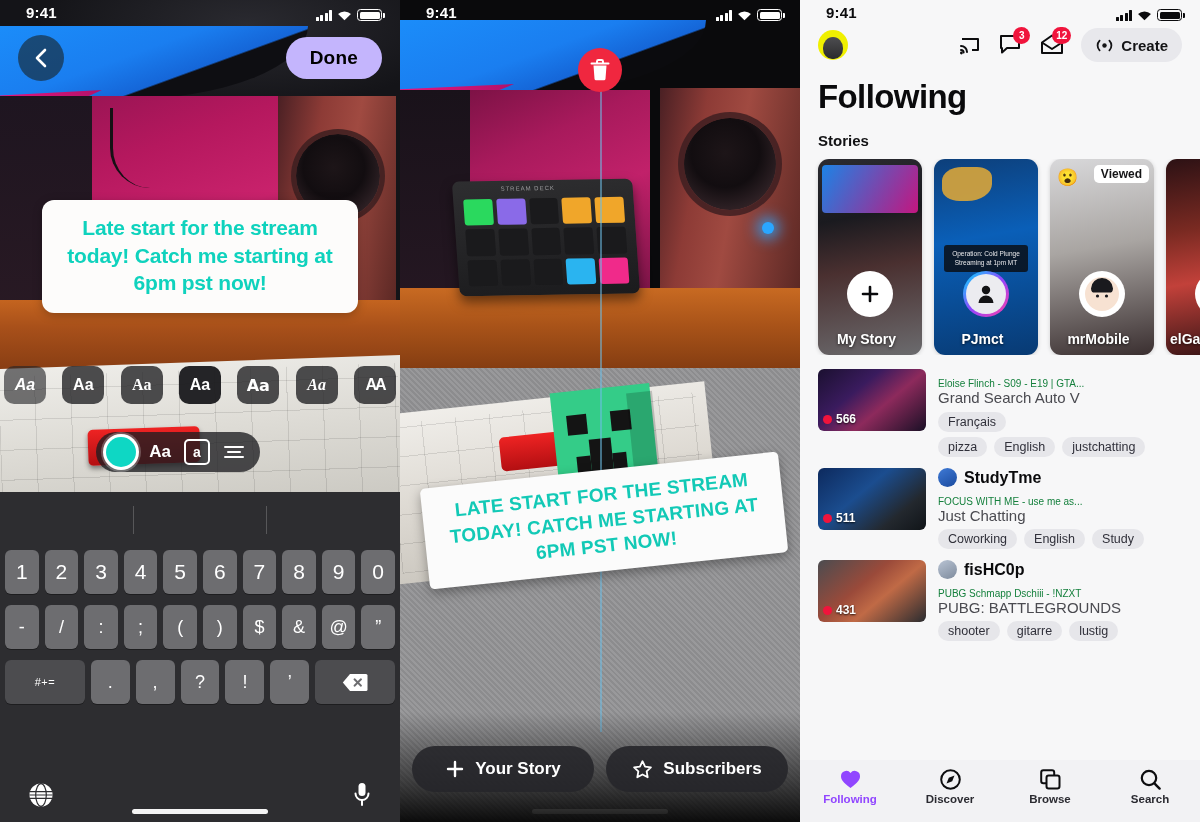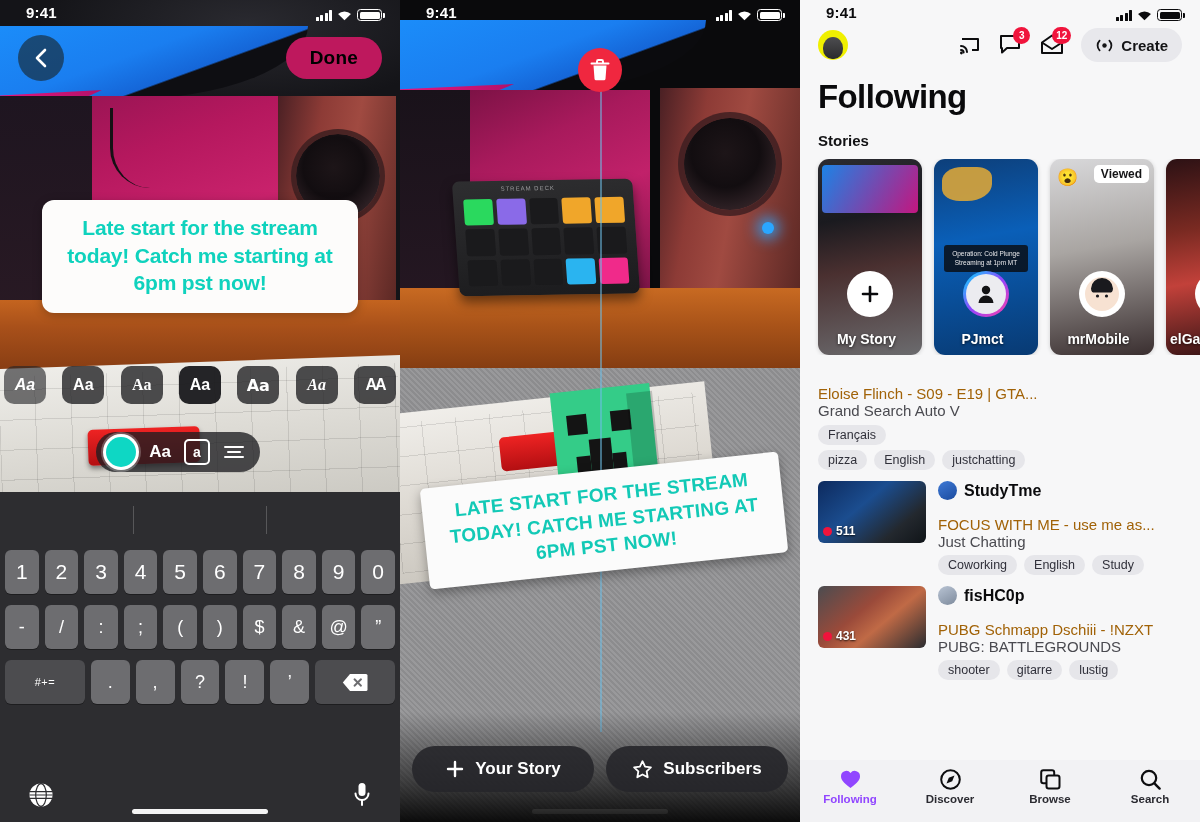--- a/index.html
+++ b/index.html
@@ -98,21 +98,21 @@
 
   .p1-top {
     position:absolute; top:22px; left:0; right:0; height:72px; z-index:20;
     display:flex; align-items:center; justify-content:space-between; padding:0 18px;
   }
   .back-btn {
     width:46px;height:46px;border-radius:50%;background:rgba(25,35,40,.62);
     display:flex;align-items:center;justify-content:center;
   }
   .done-btn{
-    background:#be185d;color:#000;border-radius:22px;padding:10px 24px;
+    background:#c4b5fd;color:#000;border-radius:22px;padding:10px 24px;
     font-size:19px;font-weight:700;letter-spacing:.2px;
   }
   .txtbox{
     position:absolute; left:42px; top:200px; width:316px;
     background:#fdfcfb; border-radius:12px; padding:14px 14px 16px;
     text-align:center; z-index:22;
     box-shadow:0 2px 10px rgba(0,0,0,.25);
   }
   .txtbox span{
     display:block; color:#0fd2bd; font-size:21px; font-weight:700;
@@ -299,21 +299,21 @@
   .live{position:absolute;left:5px;bottom:5px;display:flex;align-items:center;gap:4px;}
   .live i{width:9px;height:9px;border-radius:50%;background:#f0143c;display:block;}
   .live span{color:#fff;font-size:12px;font-weight:700;text-shadow:0 1px 2px rgba(0,0,0,.8);}
   .vmeta{flex:1;min-width:0;}
   .vuser{display:flex;align-items:center;gap:7px;}
   .uav{width:19px;height:19px;border-radius:50%;flex:0 0 auto;
     background:linear-gradient(150deg,#b0b4bc,#70757e);}
   .uav.a2{background:linear-gradient(150deg,#3f7ad6,#1a4a9e);}
   .uav.a3{background:linear-gradient(150deg,#b9c4d4,#7d8a9c);}
   .vuser b{font-size:16px;font-weight:800;color:#0a0a0c;}
-  .vtitle{font-size:15px;color:#a16207;margin-top:16px;white-space:nowrap;
+  .vtitle{font-size:10px;color:#15803d;margin-top:9px;white-space:nowrap;
     overflow:hidden;text-overflow:ellipsis;}
   .vgame{font-size:15px;color:#4a4a50;}
   .tags{display:flex;gap:7px;margin-top:6px;flex-wrap:wrap;}
   .tag{background:#e6e6ea;border-radius:11px;padding:3px 10px;font-size:12.5px;color:#30303a;}
   .tagrow2{margin-top:5px;}
 
   .p3nav{position:absolute;left:0;right:0;bottom:0;height:62px;background:#f2f2f4;
     display:flex;align-items:flex-start;justify-content:space-around;padding-top:8px;}
   .nv{display:flex;flex-direction:column;align-items:center;gap:3px;width:70px;}
   .nv span{font-size:11.5px;color:#2b2b31;font-weight:600;}
@@ -659,20 +659,26 @@
         <div class="ring">
           
         </div>
         <div class="nm">elGato</div>
       </div>
     </div>
 
     <div class="vlist">
 
       <div class="vitem">
+        <div class="thumb t1">
+          <div class="live">
+            <i></i>
+            <span>566</span>
+          </div>
+        </div>
         <div class="vmeta">
           <div class="vtitle">Eloise Flinch - S09 - E19  | GTA...</div>
           <div class="vgame">Grand Search Auto V</div>
           <div class="tags">
             <span class="tag">Français</span>
           </div>
           <div class="tags tagrow2">
             <span class="tag">pizza</span>
             <span class="tag">English</span>
             <span class="tag">justchatting</span>

